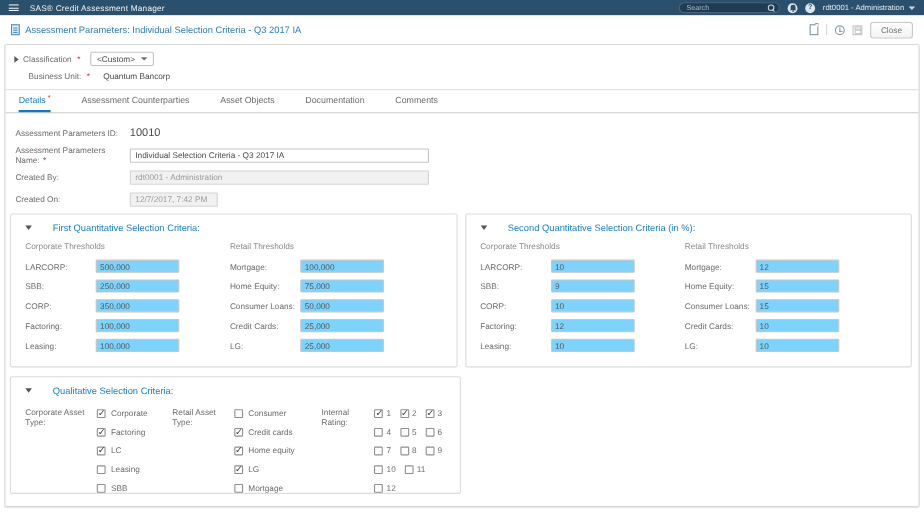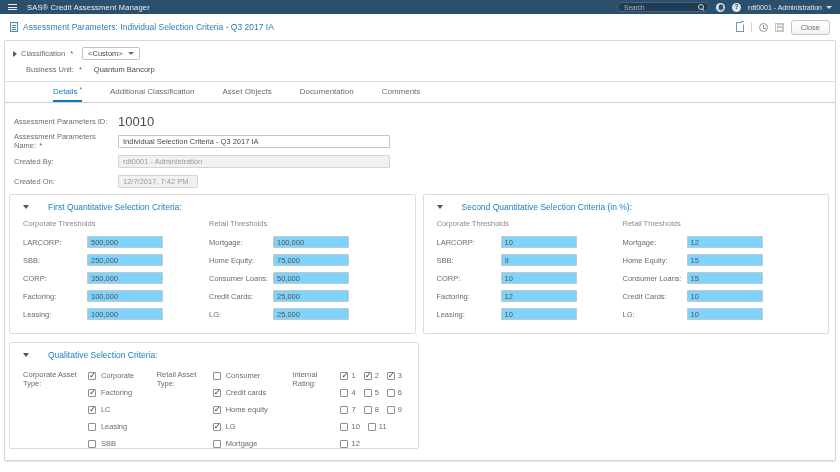--- a/index.html
+++ b/index.html
@@ -55,28 +55,28 @@
   .lbl { font-size:7.5px; color:#6b6b6b; }
   .req { color:#cc3333; font-size:7.5px; margin-left:1px; }
   .dropdown { margin-left:5px; height:13px; display:flex; align-items:center; gap:5px; padding:0 5px; background:#fff;
               border:1px solid #c3c3c3; border-radius:2px; font-family:inherit; font-size:7.5px; color:#4a4a4a; cursor:pointer; }
   .cls-row2 { display:flex; align-items:center; gap:4px; margin-top:2px; padding-left:13px; height:13px; }
   .cls-row2 .val { margin-left:8px; font-size:7.5px; color:#4a4a4a; }
 
   
   .tabs { display:flex; align-items:stretch; gap:28px; height:21px; padding-left:12px; border-bottom:1px solid #cfcfcf; }
   .tab { display:flex; align-items:center; font-size:8px; color:#6b6b6b; cursor:pointer; border-bottom:2px solid transparent; }
-  .tab.active { color:#0f7ac0; border-bottom-color:#0f7ac0;margin-left:36px; }
+  .tab.active { color:#0f7ac0; border-bottom-color:#0f7ac0; }
   .tab sup.req { font-size:6.5px; margin-left:2px; position:relative; top:-2px; }
 
   
   .form-area { padding:11px 0 0 9px; }
   .form-row { display:flex; align-items:center; height:14px; margin-bottom:6px; }
   .f-label { width:104px; font-size:7.5px; color:#6b6b6b; flex-shrink:0; }
-  .static-val { font-size:13px; color:#4a4a4a; }
+  .static-val { font-size:10px; color:#4a4a4a; }
   .f-input { height:13px; width:272px; border:1px solid #c6c6c6; border-radius:1px; padding:0 4px;
              font-family:inherit; font-size:7.5px; color:#4a4a4a; background:#fff; }
   .f-input:disabled { background:#f1f1f1; color:#9a9a9a; border-color:#d4d4d4; }
   .f-input.short { width:80px; }
 
   
   .panels-row { display:flex; gap:7px; margin:6px 6px 0 4px; }
   .panel { border:1px solid #dcdcdc; border-radius:2px; background:#fff; padding:6px 8px 0 13px; }
   .panels-row .panel { flex:1; height:140px; }
   .panel-header { display:flex; align-items:center; gap:19px; height:12px; }
@@ -164,21 +164,21 @@
         <span class="val">Quantum Bancorp</span>
       </div>
     </div>
 
     <div class="tabs" id="tabs">
         <div class="tab active">
           <span>Details</span>
           <sup class="req">*</sup>
         </div>
         <div class="tab">
-          <span>Additional Classification</span>
+          <span>Assessment Counterparties</span>
         </div>
         <div class="tab">
           <span>Asset Objects</span>
         </div>
         <div class="tab">
           <span>Documentation</span>
         </div>
         <div class="tab">
           <span>Comments</span>
         </div>

